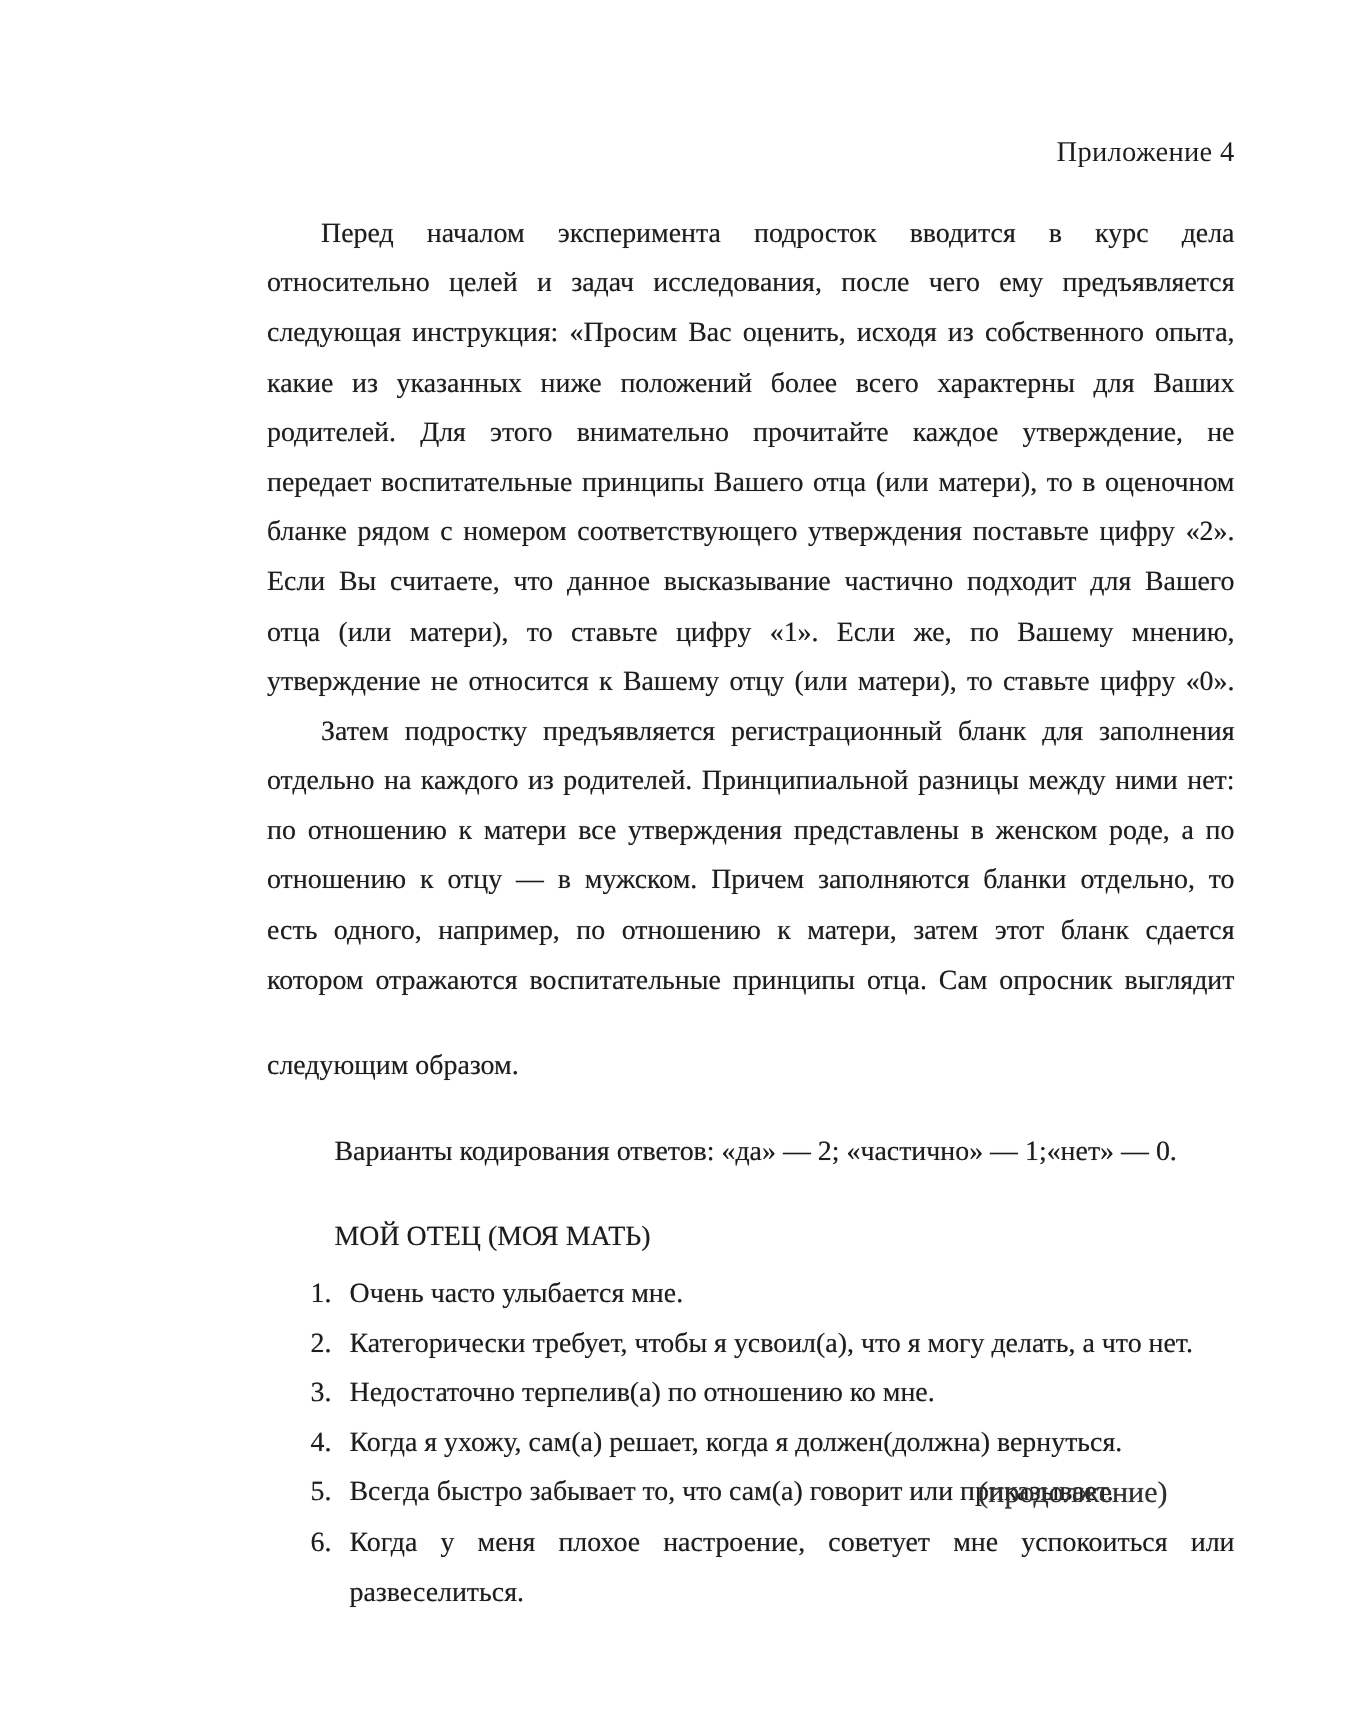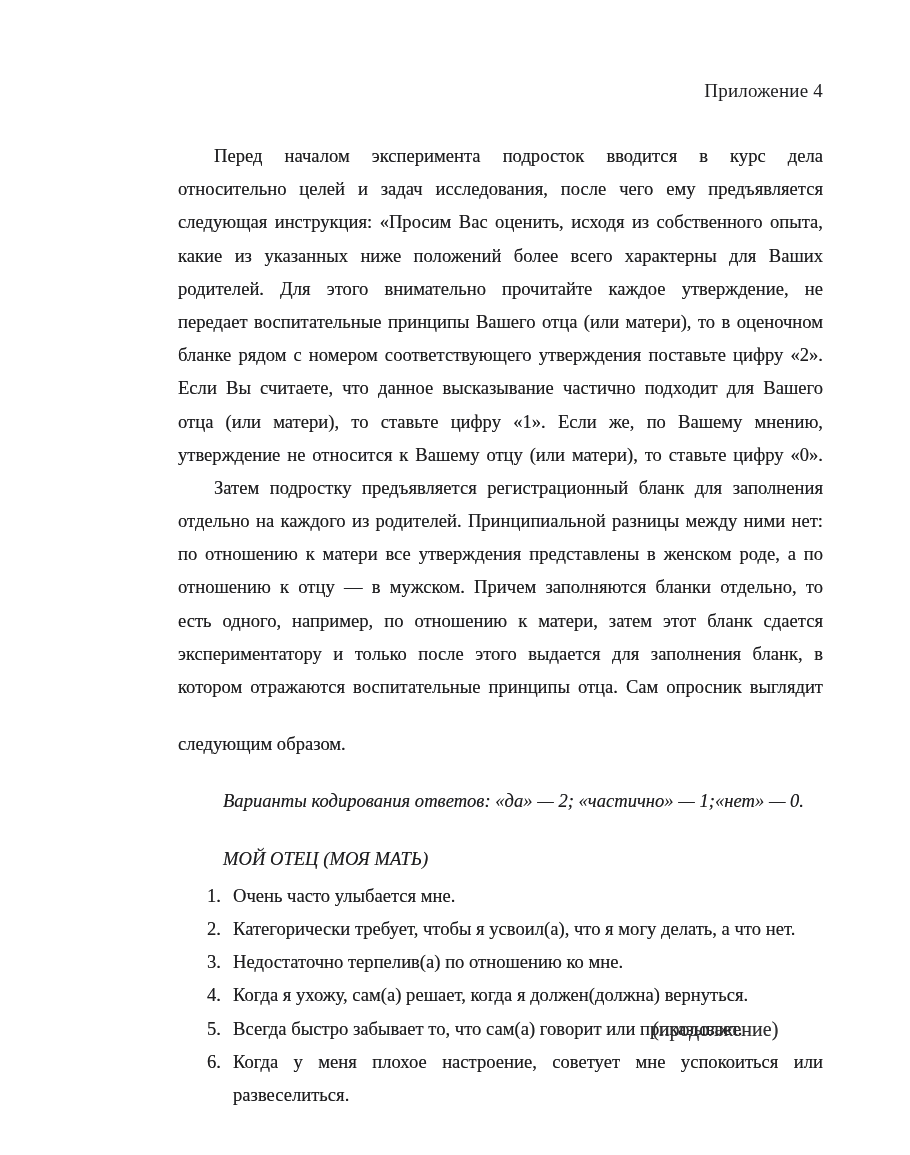--- a/index.html
+++ b/index.html
@@ -7,39 +7,39 @@
     position: relative;
     width: 910px;
     height: 1155px;
     background: #ffffff;
     overflow: hidden;
     font-family: "Liberation Serif", "DejaVu Serif", serif;
     color: #1d1d1f;
   }
   .appendix {
     position: absolute;
-    top: 80px;
+    top: 91px;
     right: 87px;
     font-size: 19px;
     letter-spacing: 0.2px;
   }
   .body {
     position: absolute;
     left: 178px;
     top: 139px;
     width: 645px;
     font-size: 18.6px;
     line-height: 33.2px;
     text-shadow: 0 0 0.5px rgba(20,20,20,0.55);
   }
   .line { height: 33.2px; white-space: normal; }
   .just { text-align: justify; text-align-last: justify; }
   .plain { text-align: left; margin-top: 24px; }
   .indent { padding-left: 36px; }
-  .ind2 { padding-left: 45px; font-style: italic; }
+  .ind2 { padding-left: 45px; }
   .list { margin-top: 4px; }
   .list-row { position: relative; height: 33.2px; padding-left: 55px; }
   .list-row .num { position: absolute; left: 29px; top: 0; }
   .row-just { text-align: justify; text-align-last: justify; }
   .overlay-wrap { position: relative; display: inline-block; white-space: nowrap; }
   .overlay {
     position: absolute;
     left: 46px;
     top: 1px;
     font-size: 20px;
@@ -66,21 +66,20 @@
     <div class="line just">бланке рядом с номером соответствующего утверждения поставьте цифру «2».</div>
     <div class="line just">Если Вы считаете, что данное высказывание частично подходит для Вашего</div>
     <div class="line just">отца (или матери), то ставьте цифру «1». Если же, по Вашему мнению,</div>
     <div class="line just">утверждение не относится к Вашему отцу (или матери), то ставьте цифру «0».</div>
 
     <div class="line just indent">Затем подростку предъявляется регистрационный бланк для заполнения</div>
     <div class="line just">отдельно на каждого из родителей. Принципиальной разницы между ними нет:</div>
     <div class="line just">по отношению к матери все утверждения представлены в женском роде, а по</div>
     <div class="line just">отношению к отцу — в мужском. Причем заполняются бланки отдельно, то</div>
     <div class="line just">есть одного, например, по отношению к матери, затем этот бланк сдается</div>
-    <div class="line just">экспериментатору и только после этого выдается для заполнения бланк, в</div>
     <div class="line just">котором отражаются воспитательные принципы отца. Сам опросник выглядит</div>
     <div class="line plain">следующим образом.</div>
 
     <div class="line plain ind2">Варианты кодирования ответов: «да» — 2; «частично» — 1;«нет» — 0.</div>
 
     <div class="line plain ind2">МОЙ ОТЕЦ (МОЯ МАТЬ)</div>
 
     <div class="list">
 
       <div class="list-row">

